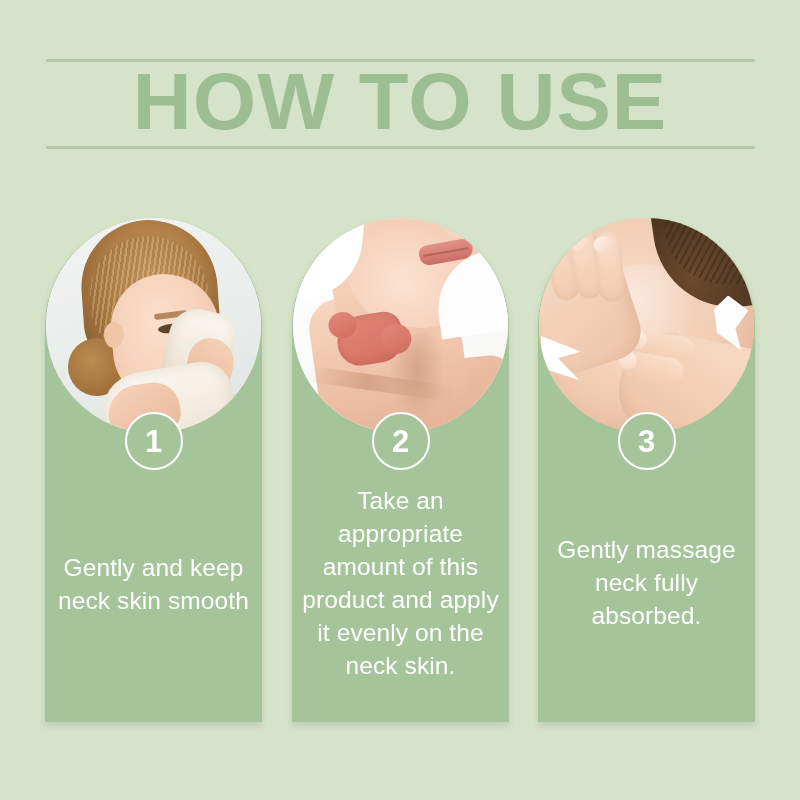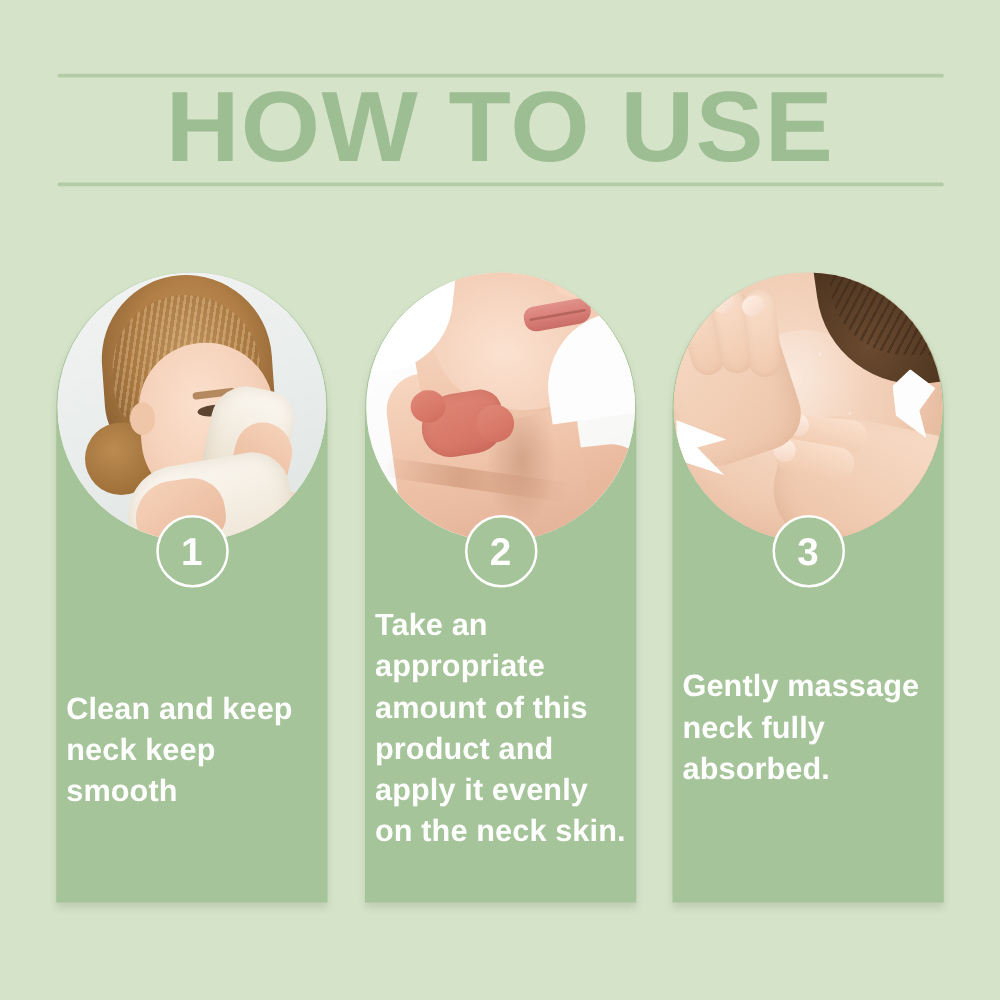--- a/index.html
+++ b/index.html
@@ -80,22 +80,22 @@
     line-height:1;
     box-sizing:border-box;
   }
 
   .caption{
     position:absolute;
     left:8px;right:8px;
     color:#ffffff;
     font-size:24.5px;
     line-height:33px;
-    text-align:left;
-    font-weight:700;
+    text-align:center;
+    font-weight:400;
     letter-spacing:0.1px;
   }
   .c1 .caption{top:333px;}
   .c2 .caption{top:266px;}
   .c3 .caption{top:315px;}
 
   
   .bgsoft{position:absolute;inset:0;}
 
   
@@ -360,21 +360,21 @@
           <div class="shoulder"></div>
           <div class="strap"></div>
           <div class="towel2"></div>
           <div class="hand2"></div>
           <div class="towel"></div>
           <div class="hand"></div>
         </div>
       </div>
 
       <div class="badge">1</div>
-      <div class="caption">Clean and keep neck keep smooth</div>
+      <div class="caption">Gently and keep neck skin smooth</div>
     </div>
 
     <div class="card c2">
       <div class="panel"></div>
 
       <div class="photo p2">
         <div class="inner">
           <div class="bgsoft"></div>
           <div class="shoulderR"></div>
           <div class="neck"></div>

